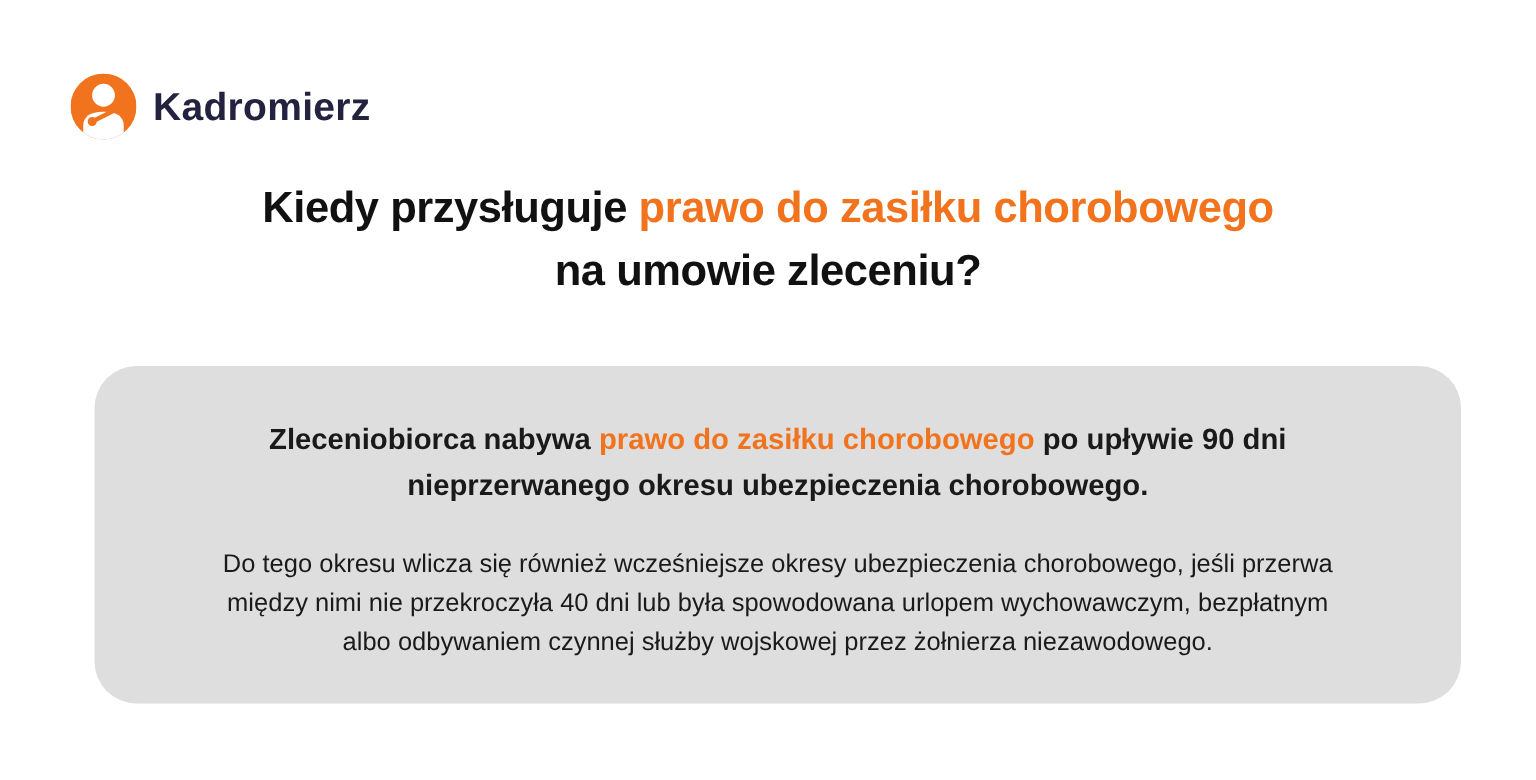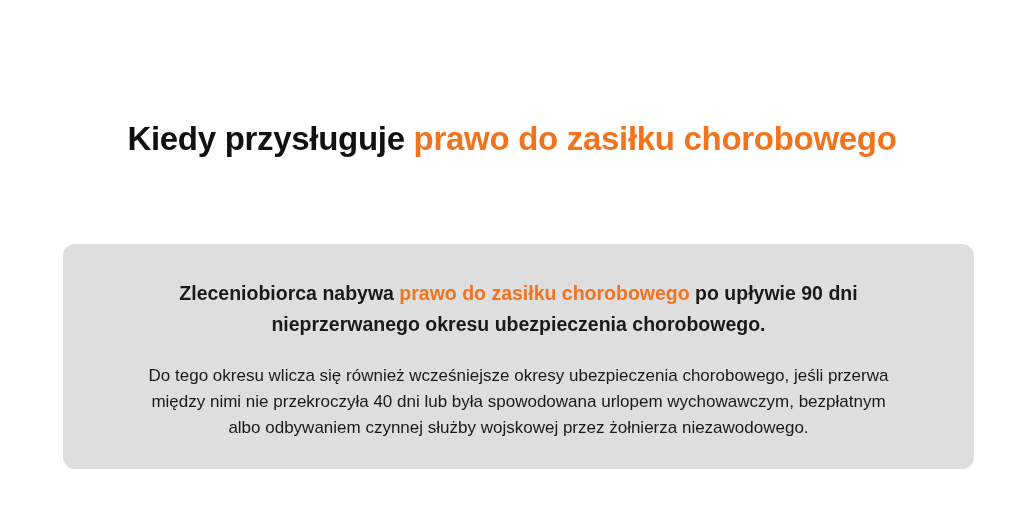--- a/index.html
+++ b/index.html
@@ -19,33 +19,33 @@
   .logo-text{
     font-size:26px;font-weight:800;
     color:var(--navy,#232340);
     letter-spacing:0.2px;
   }
   
   .heading{
     position:absolute;top:118px;left:0;
     width:100%;margin:0;
     text-align:center;
-    font-size:33px;line-height:42px;
+    font-size:29px;line-height:42px;
     font-weight:800;
     color:#111111;
     letter-spacing:-0.3px;
   }
   .heading .line{display:block;}
   .orange{color:var(--orange,#F2731D);}
   
   .card{
     position:absolute;left:63px;top:244px;
     width:911px;height:225px;
     background:var(--card-bg,#DEDEDE);
-    border-radius:12px;
+    border-radius:28px;
     display:flex;flex-direction:column;
     justify-content:center;align-items:center;
     gap:23px;
     box-sizing:border-box;
     padding:6px 70px 0 70px;
   }
   .card p{margin:0;text-align:center;color:#1a1a1a;}
   .card .lead{
     font-size:19.5px;line-height:31px;
     font-weight:700;
@@ -55,23 +55,43 @@
     font-size:17px;line-height:26px;
     font-weight:400;
     max-width:815px;
   }
 </style>
 </head>
 <body>
 
 <div class="canvas">
 
+  <header class="logo">
+    <span class="logo-icon">
+      <svg viewBox="0 0 44 44" width="44" height="44" aria-hidden="true">
+        <defs>
+          <clipPath id="logoClip">
+              <circle cx="22" cy="22" r="22"></circle>
+            </clipPath>
+        </defs>
+        <circle cx="22" cy="22" r="22" fill="#F2731D"></circle>
+        <g clip-path="url(#logoClip)">
+          <circle cx="22" cy="14.5" r="7.6" fill="#ffffff"></circle>
+          <path d="M8.5 44 L8.5 35 Q8.5 25.5 22 25.5 Q35.5 25.5 35.5 35 L35.5 44 Z" fill="#ffffff"></path>
+          <line x1="14.5" y1="32" x2="27.5" y2="25.5" stroke="#F2731D" stroke-width="3" stroke-linecap="round"></line>
+          <circle cx="14.5" cy="32" r="3" fill="#F2731D"></circle>
+        </g>
+      </svg>
+    </span>
+    <span class="logo-text">Kadromierz</span>
+  </header>
 
   <h1 class="heading">
     <span class="line"><span>Kiedy przysługuje </span><span class="orange">prawo do zasiłku chorobowego</span></span>
+    <span class="line">na umowie zleceniu?</span>
   </h1>
 
   <section class="card">
     <p class="lead"><span>Zleceniobiorca nabywa </span><span class="orange">prawo do zasiłku chorobowego</span><span> po upływie 90 dni nieprzerwanego okresu ubezpieczenia chorobowego.</span></p>
     <p class="body">Do tego okresu wlicza się również wcześniejsze okresy ubezpieczenia chorobowego, jeśli przerwa między nimi nie przekroczyła 40 dni lub była spowodowana urlopem wychowawczym, bezpłatnym albo odbywaniem czynnej służby wojskowej przez żołnierza niezawodowego.</p>
   </section>
 
 </div>
 
 </body></html>

